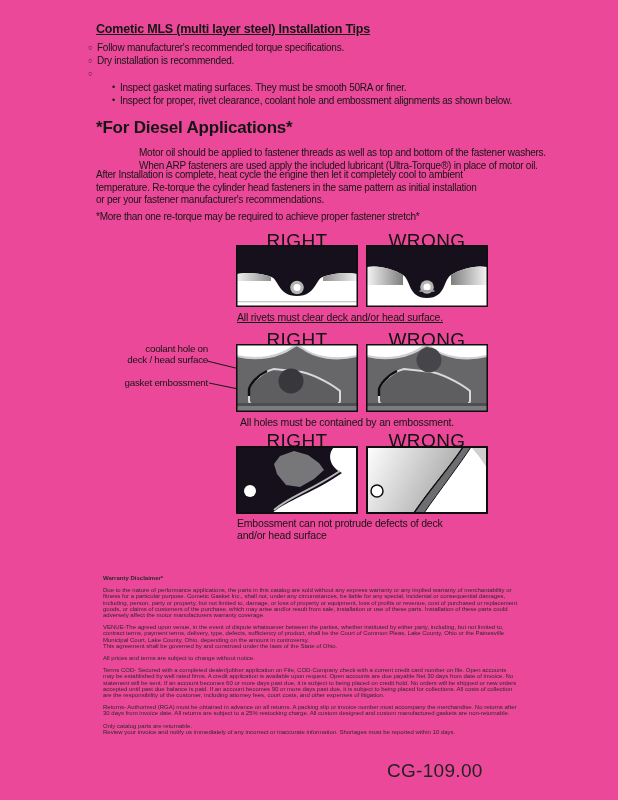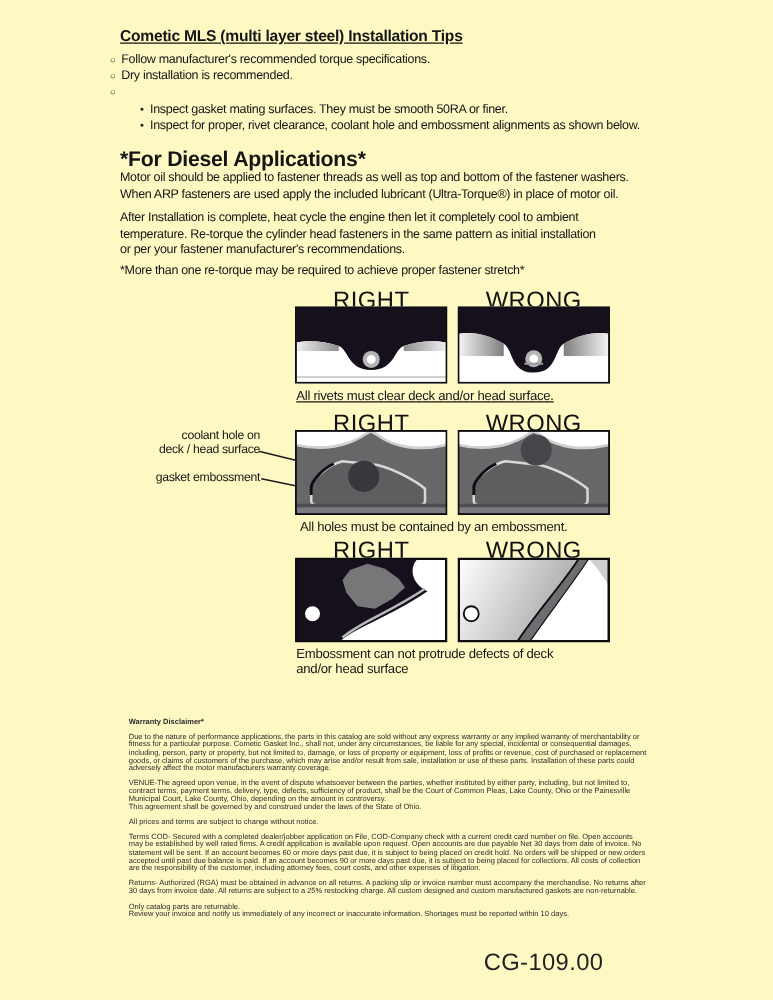--- a/index.html
+++ b/index.html
@@ -1,32 +1,32 @@
 <!DOCTYPE html>
 <html><head>
 <meta charset="utf-8">
 <style>
   html,body { margin:0; padding:0; background:#ffffff; }
   .page {
-    position:relative; width:618px; height:800px; background:#fef9c3;
+    position:relative; width:618px; height:800px; background:#ec4899;
     font-family:"Liberation Sans", sans-serif; color:#151515; overflow:hidden;
   }
   .abs { position:absolute; }
   .title {
     left:96px; top:22px; font-size:12.5px; font-weight:bold;
     letter-spacing:-0.2px; text-decoration:underline; white-space:nowrap;
   }
   .bullets { left:88px; top:41px; font-size:10px; line-height:13.2px; letter-spacing:-0.25px; }
   .bullet-line { display:flex; white-space:nowrap; }
   .bullet-line .mk { width:9px; font-size:7.5px; line-height:13.2px; }
   .bullet-line.sub { padding-left:24px; }
   .bullet-line.sub .mk { width:8px; font-size:9px; }
   .diesel-h { left:96px; top:118px; font-size:17px; font-weight:bold; letter-spacing:-0.2px; }
   .body-p { left:96px; width:430px; font-size:10px; line-height:12.6px; letter-spacing:-0.25px; white-space:pre-line; }
-  .p1 { top:137px; }
+  .p1 { top:147px;margin-left:43px; }
   .p2 { top:169px; }
   .note { top:211px; }
   .rw-label { width:122px; text-align:center; font-size:19px; letter-spacing:0.4px; color:#111; white-space:nowrap; }
   .diag { width:122px; display:block; }
   .caption { font-size:10.5px; letter-spacing:-0.2px; color:#151515; white-space:pre-line; line-height:12px; }
   .annot { width:113px; text-align:right; font-size:9.8px; line-height:11.3px; letter-spacing:-0.25px; color:#151515; white-space:pre-line; }
   .disclaimer { left:103px; top:575px; width:416px; font-size:6px; line-height:6.2px; letter-spacing:0px; color:#2a2a2a; }
   .disclaimer .dh { font-weight:bold; margin:0 0 6px 0; }
   .disclaimer p { margin:0 0 6px 0; }
   .disclaimer p.tight { margin:0; }

